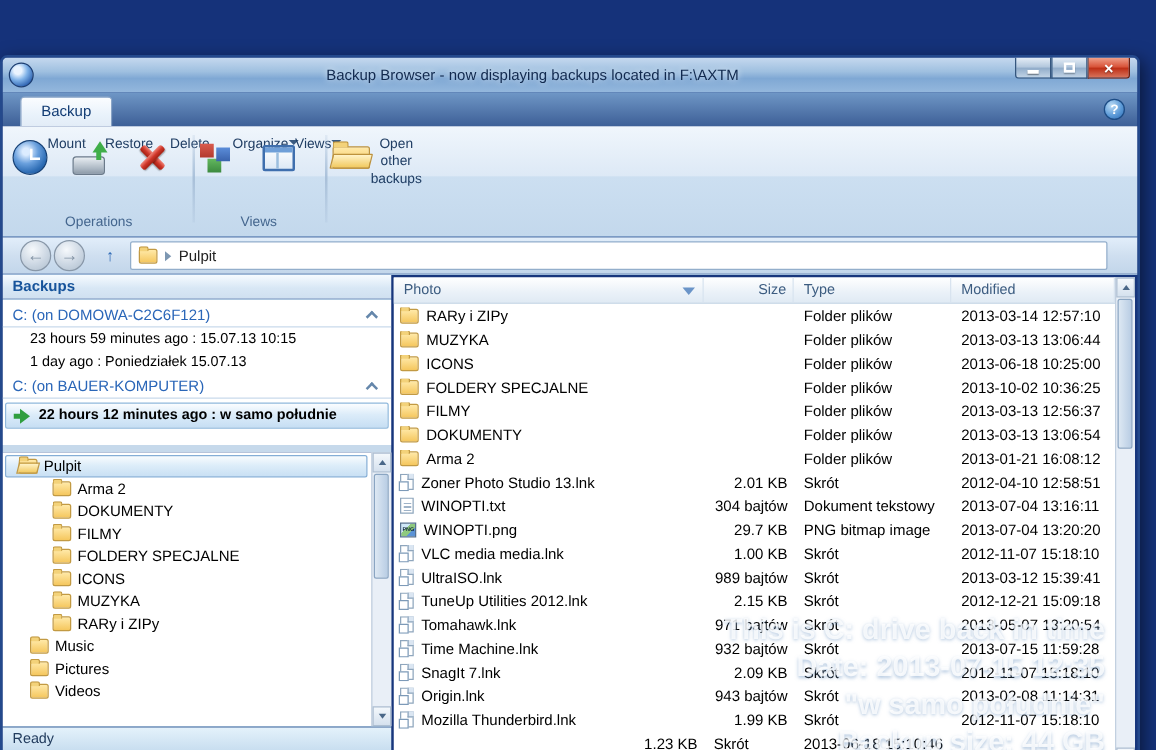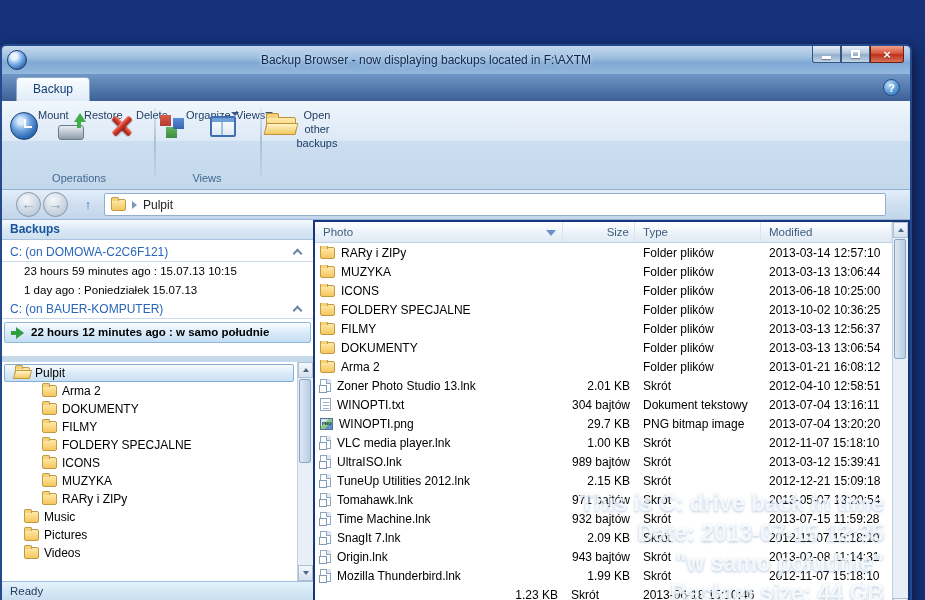--- a/index.html
+++ b/index.html
@@ -464,21 +464,21 @@
       <span class="name-text">WINOPTI.png</span>
     </div>
     <div class="size-cell">29.7 KB</div>
     <div class="type-cell">PNG bitmap image</div>
     <div class="mod-cell">2013-07-04 13:20:20</div>
   </div>
 
   <div class="lrow">
     <div class="name-cell">
       <span class="ficon icon-lnk"></span>
-      <span class="name-text">VLC media player.lnk</span>
+      <span class="name-text">VLC media media.lnk</span>
     </div>
     <div class="size-cell">1.00 KB</div>
     <div class="type-cell">Skrót</div>
     <div class="mod-cell">2012-11-07 15:18:10</div>
   </div>
 
   <div class="lrow">
     <div class="name-cell">
       <span class="ficon icon-lnk"></span>
       <span class="name-text">UltraISO.lnk</span>

